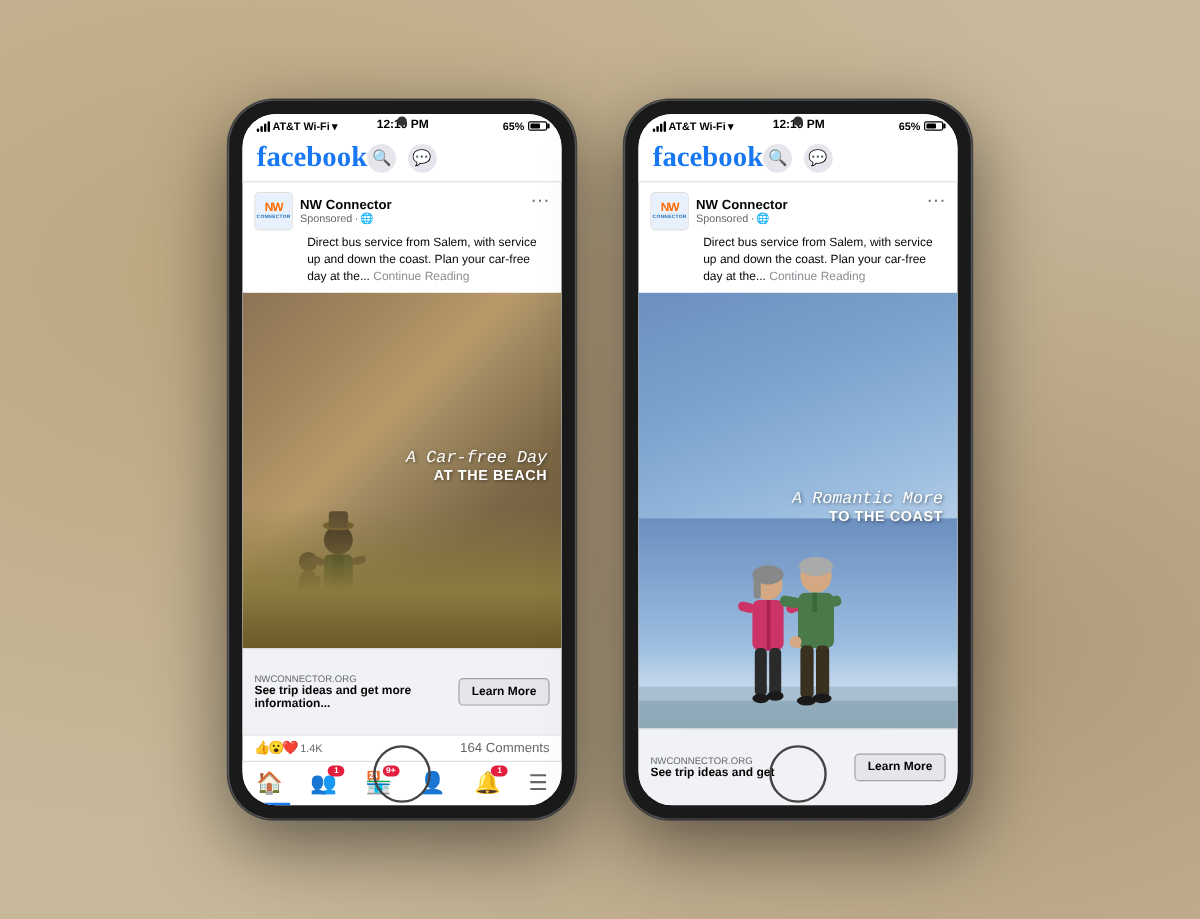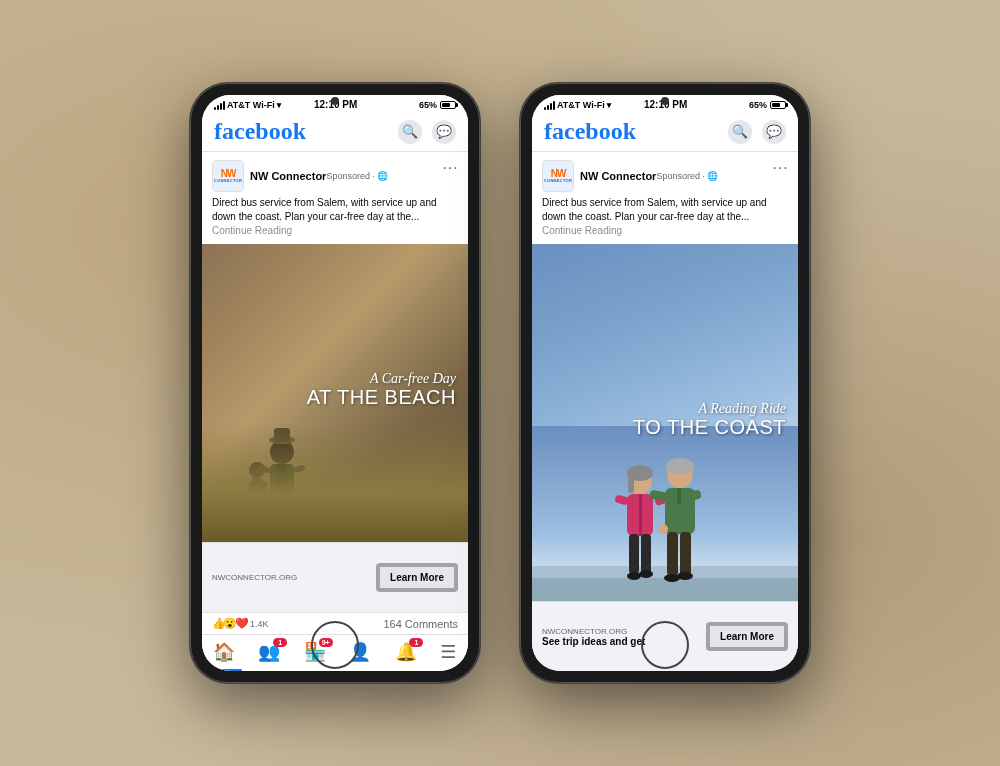--- a/index.html
+++ b/index.html
@@ -110,21 +110,20 @@
     .battery-fill {
       height: 100%; background: #000; border-radius: 1px; width: 65%;
     }
 
     
     .fb-header {
       background: #fff;
       padding: 6px 12px;
       display: flex;
       align-items: center;
-      justify-content: space-between;
       border-bottom: 1px solid #e0e0e0;
       flex-shrink: 0;
     }
 
     .fb-logo {
       font-size: 24px;
       font-weight: 700;
       color: #1877f2;
       font-family: Georgia, serif;
     }
@@ -190,35 +189,36 @@
       letter-spacing: -1px;
     }
 
     .nw-sub {
       font-size: 4px;
       color: #1a6bb5;
       font-weight: 700;
       letter-spacing: 0.3px;
     }
 
-    .post-meta { display: flex; flex-direction: row; }
+    .post-meta { display: flex; flex-direction: column; }
     .post-name { font-size: 11px; font-weight: 700; color: #050505; }
     .post-sponsored {
       font-size: 9px; color: #65676b;
       display: flex; align-items: center; gap: 2px;
     }
 
     .dots { font-size: 16px; color: #65676b; line-height: 1; cursor: pointer; }
 
     .post-text {
       padding: 0 10px 6px;
       font-size: 10px;
       color: #050505;
       line-height: 1.4;
       flex-shrink: 0;
+      margin-left: 44px;
     }
 
     .post-text .continue {
       color: #8a8d91;
     }
 
     
     .ad-image {
       flex: 1;
       background: #8B7355;
@@ -257,29 +257,29 @@
       right: 12px;
       transform: translateY(-60%);
       text-align: right;
       line-height: 1.1;
     }
 
     .ad-title-script {
       font-size: 14px;
       color: #fff;
       font-style: italic;
-      font-family: Liberation Serif, serif;
+      font-family: Liberation Mono, monospace;
       text-shadow: 1px 1px 3px rgba(0,0,0,0.5);
       display: block;
     }
 
     .ad-title-bold {
-      font-size: 20px;
+      font-size: 12px;
       color: #fff;
-      font-weight: 400;
+      font-weight: 700;
       font-family: 'Arial Black', Impact, sans-serif;
       text-transform: uppercase;
       text-shadow: 1px 1px 3px rgba(0,0,0,0.5);
       display: block;
       letter-spacing: 0.5px;
     }
 
     
     .ad-card {
       background: #f0f2f5;
@@ -290,21 +290,21 @@
       justify-content: space-between;
       flex-shrink: 0;
     }
 
     .ad-card-left { display: flex; flex-direction: column; }
     .ad-url { font-size: 8px; color: #65676b; text-transform: uppercase; }
     .ad-desc { font-size: 10px; font-weight: 700; color: #050505; }
 
     .learn-more-btn {
       background: #e4e6eb;
-      border: 4px solid #a3a3a3;
+      border: 1px solid #a3a3a3;
       border-radius: 4px;
       padding: 5px 10px;
       font-size: 10px;
       font-weight: 700;
       color: #050505;
       cursor: pointer;
       white-space: nowrap;
       flex-shrink: 0;
     }
 
@@ -490,20 +490,21 @@
           
           <div class="ad-overlay-text">
             <span class="ad-title-script">A Car-free Day</span>
             <span class="ad-title-bold">AT THE BEACH</span>
           </div>
         </div>
 
         <div class="ad-card">
           <div class="ad-card-left">
             <span class="ad-url">NWCONNECTOR.ORG</span>
+            <span class="ad-desc">See trip ideas and get more information...</span>
           </div>
           <button class="learn-more-btn">Learn More</button>
         </div>
 
         <div class="reactions-row">
           <div class="reactions-left">
             <div class="reaction-icons">
               <span class="reaction-icon">👍</span>
               <span class="reaction-icon">😮</span>
               <span class="reaction-icon">❤️</span>
@@ -655,21 +656,21 @@
 
             <rect x="135" y="106" width="11" height="44" rx="4" fill="#3a3020"></rect>
             <rect x="148" y="106" width="11" height="44" rx="4" fill="#3a3020"></rect>
 
             <ellipse cx="140" cy="152" rx="8" ry="4" fill="#1a1a1a"></ellipse>
             <ellipse cx="153" cy="150" rx="8" ry="4" fill="#1a1a1a"></ellipse>
           </svg>
 
           
           <div class="ad-overlay-text">
-            <span class="ad-title-script">A Reading Ride</span>
+            <span class="ad-title-script">A Romantic More</span>
             <span class="ad-title-bold">TO THE COAST</span>
           </div>
         </div>
 
         <div class="ad-card">
           <div class="ad-card-left">
             <span class="ad-url">NWCONNECTOR.ORG</span>
             <span class="ad-desc">See trip ideas and get</span>
           </div>
           <button class="learn-more-btn">Learn More</button>

